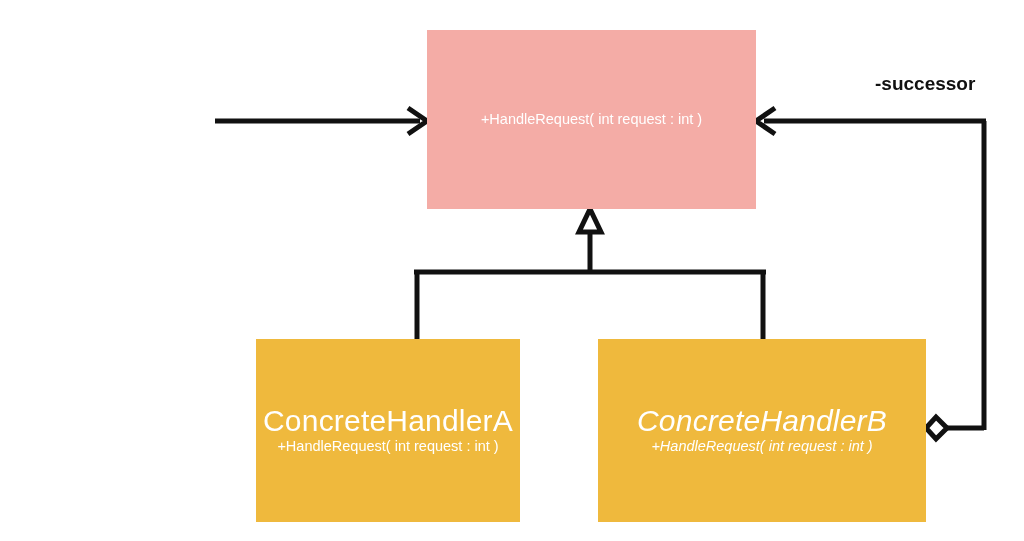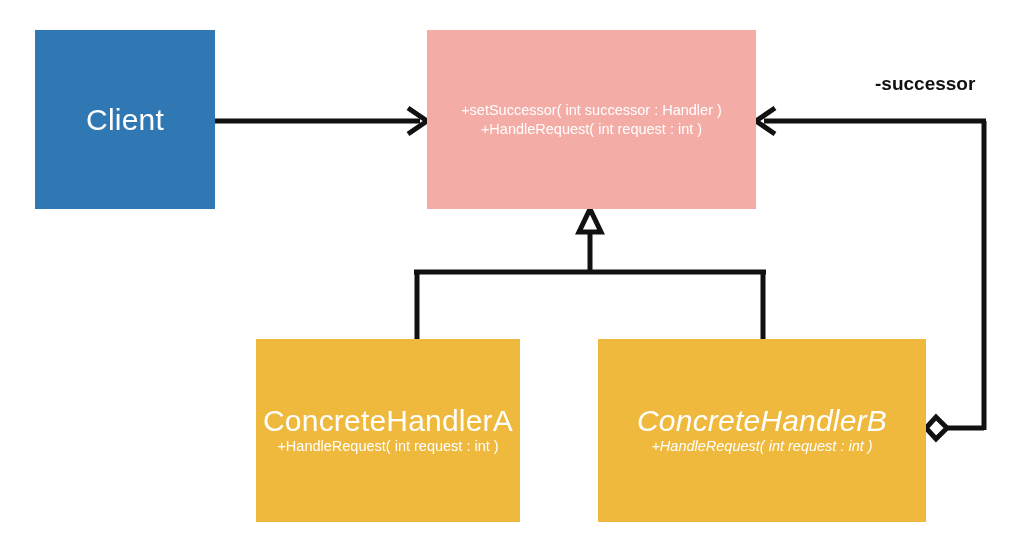--- a/index.html
+++ b/index.html
@@ -125,26 +125,22 @@
       <line x1="984" y1="430" x2="984" y2="121" stroke="#111111" stroke-width="5"></line>
 
       <line x1="986" y1="121" x2="764" y2="121" stroke="#111111" stroke-width="5"></line>
 
       <polyline points="775,108 756,121 775,134" fill="none" stroke="#111111" stroke-width="5" stroke-linecap="butt" stroke-linejoin="miter"></polyline>
 
       <polygon points="926,428 936,417 947,428 936,439" fill="#ffffff" stroke="#111111" stroke-width="5" stroke-linejoin="miter"></polygon>
     </g>
   </svg>
 
-  <div class="uml-box" id="box-client">
-    <span class="cls-name">Client</span>
-  </div>
 
   <div class="uml-box" id="box-handler">
-    <span class="cls-ops">+setSuccessor( int successor : Handler )</span>
     <span class="cls-ops">+HandleRequest( int request : int )</span>
   </div>
 
   <div class="uml-box" id="box-concrete-a">
     <span class="cls-name">ConcreteHandlerA</span>
     <span class="cls-ops">+HandleRequest( int request : int )</span>
   </div>
 
   <div class="uml-box" id="box-concrete-b">
     <span class="cls-name">ConcreteHandlerB</span>

